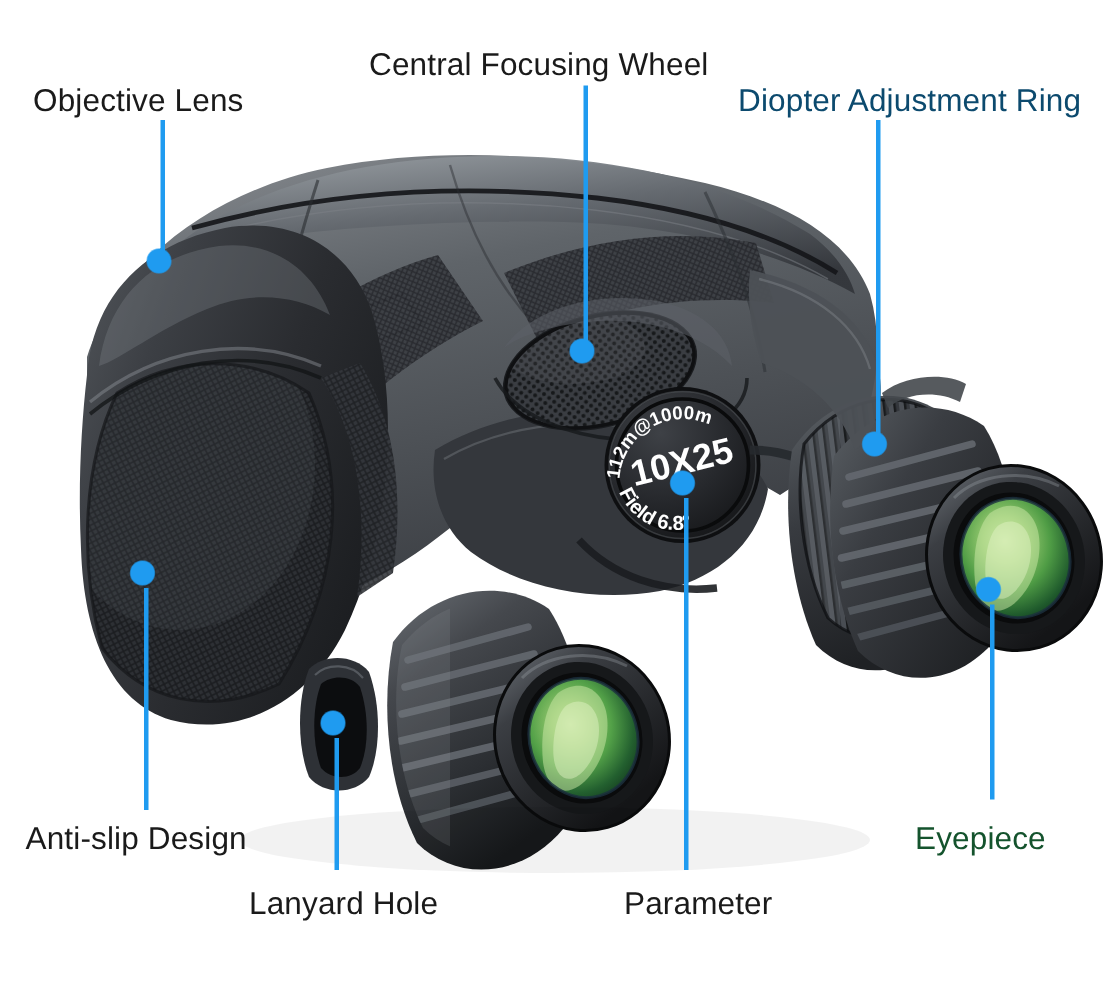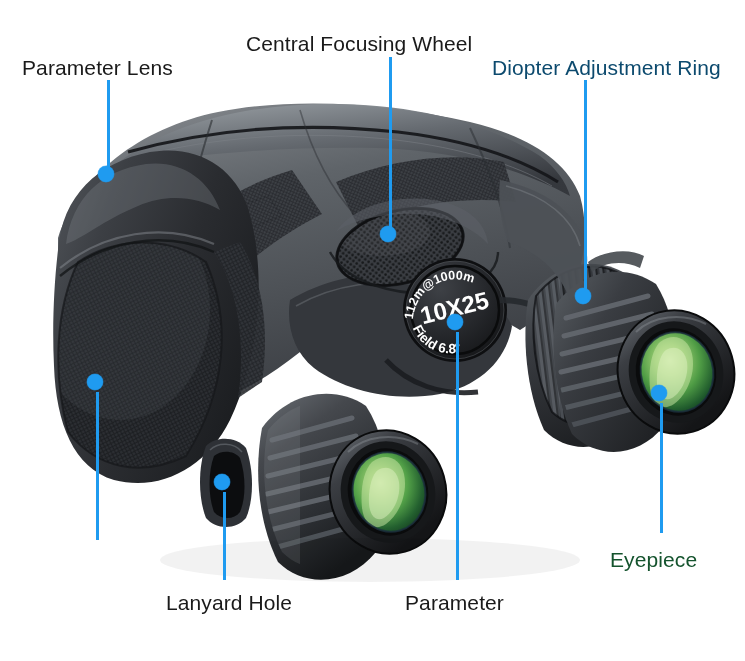--- a/index.html
+++ b/index.html
@@ -334,40 +334,41 @@
       <path d="M588 262 C604 250 630 248 644 256 L640 268 C624 260 604 262 592 272 Z" fill="#44484d" opacity="0.9"></path>
     </g>
 
     <path d="M500 180 C548 190 578 214 586 248 C590 268 584 288 570 300
              C560 272 538 252 508 242 C500 220 498 198 500 180 Z" fill="#4d5156" opacity="0.95"></path>
     <path d="M506 186 C546 196 572 218 580 246" stroke="#868b91" stroke-width="1.6" fill="none" opacity="0.4"></path>
 
     <ellipse cx="370" cy="560" rx="210" ry="22" fill="#000" opacity="0.05"></ellipse>
   </svg>
 
-  <div class="callout-label" style="left: 22px; top: 57px; color: rgb(26, 26, 26);">Parameter Lens</div>
+  <div class="callout-label" style="left: 22px; top: 57px; color: rgb(26, 26, 26);">Objective Lens</div>
   <div class="leader" style="left: 107px; top: 80px; height: 95px; background: rgb(31, 155, 240);"></div>
   <div class="dot" style="left: 98px; top: 166px; background: rgb(31, 155, 240);"></div>
 
   <div class="callout-label" style="left: 246px; top: 33px; color: rgb(26, 26, 26);">Central Focusing Wheel</div>
   <div class="leader" style="left: 389px; top: 57px; height: 180px; background: rgb(31, 155, 240);"></div>
   <div class="dot" style="left: 380px; top: 226px; background: rgb(31, 155, 240);"></div>
 
   <div class="callout-label" style="left: 492px; top: 57px; color: #0c4a6e;">Diopter Adjustment Ring</div>
   <div class="leader" style="left: 584px; top: 80px; height: 218px; background: rgb(31, 155, 240);"></div>
   <div class="dot" style="left: 575px; top: 288px; background: rgb(31, 155, 240);"></div>
 
+  <div class="callout-label" style="left: 17px; top: 549px; color: rgb(26, 26, 26);">Anti-slip Design</div>
   <div class="leader" style="left: 96px; top: 392px; height: 148px; background: rgb(31, 155, 240);"></div>
   <div class="dot" style="left: 87px; top: 374px; background: rgb(31, 155, 240);"></div>
 
   <div class="callout-label" style="left: 166px; top: 592px; color: rgb(26, 26, 26);">Lanyard Hole</div>
   <div class="leader" style="left: 223px; top: 492px; height: 88px; background: rgb(31, 155, 240);"></div>
   <div class="dot" style="left: 214px; top: 474px; background: rgb(31, 155, 240);"></div>
 
-  <div class="callout-label" style="left: 405px; top: 592px; color: rgb(26, 26, 26);">Parameter</div>
+  <div class="callout-label" style="left: 416px; top: 592px; color: rgb(26, 26, 26);">Parameter</div>
   <div class="leader" style="left: 456px; top: 332px; height: 248px; background: rgb(31, 155, 240);"></div>
   <div class="dot" style="left: 447px; top: 314px; background: rgb(31, 155, 240);"></div>
 
   <div class="callout-label" style="left: 610px; top: 549px; color: #14532d;">Eyepiece</div>
   <div class="leader" style="left: 660px; top: 403px; height: 130px; background: rgb(31, 155, 240);"></div>
   <div class="dot" style="left: 651px; top: 385px; background: rgb(31, 155, 240);"></div>
 
 </div>
 
 </body></html>

